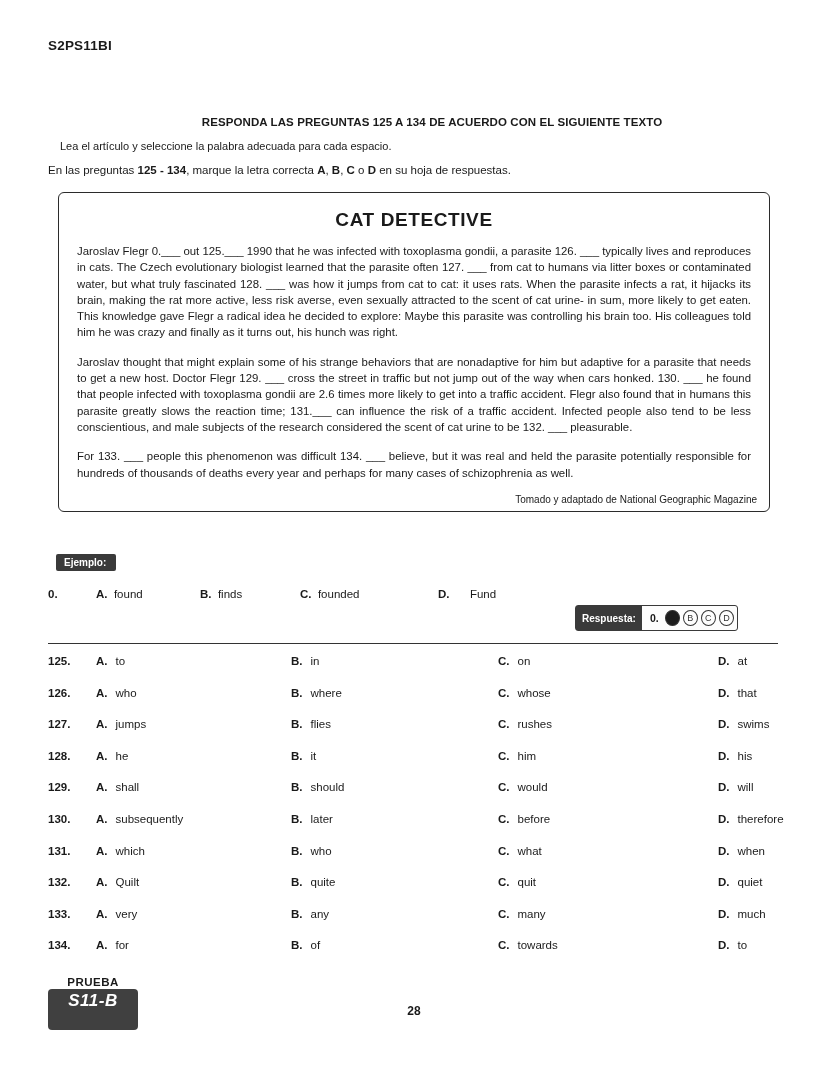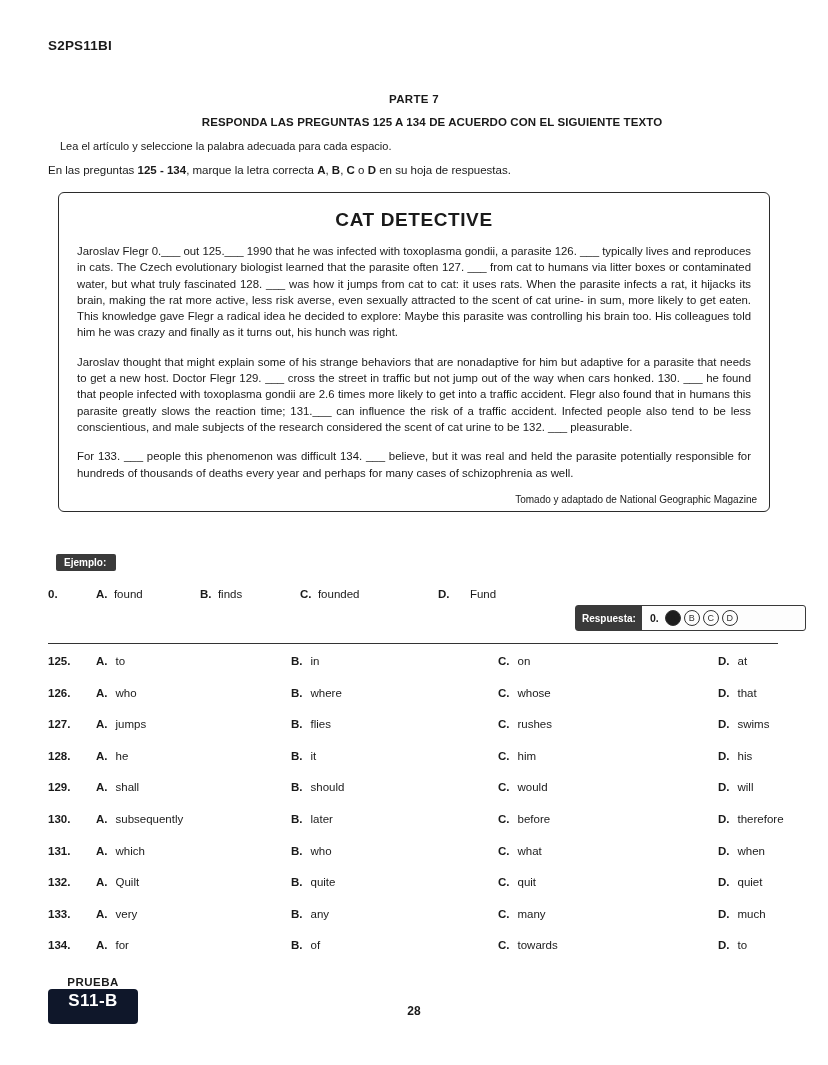--- a/index.html
+++ b/index.html
@@ -132,21 +132,21 @@
   .ex-a { left: 48px; }
   .ex-b { left: 152px; }
   .ex-c { left: 252px; }
   .ex-d { left: 390px; }
   .ex-d .lt { margin-right: 14px; }
 
   .respuesta-box {
     position: absolute;
     left: 575px;
     top: 605px;
-    width: 231px;
+    width: 163px;
     height: 26px;
     border: 1.5px solid #3a3a3a;
     border-radius: 3px;
     background: #fdfdfd;
     display: flex;
     align-items: center;
     box-sizing: border-box;
   }
   .respuesta-label {
     background: #3a3a3a;
@@ -219,47 +219,47 @@
     top: 976px;
     width: 90px;
     text-align: center;
   }
   .prueba-word {
     font-size: 11.5px;
     font-weight: bold;
     letter-spacing: 0.5px;
   }
   .prueba-box {
-    background: #0f172a;
+    background: #404040;
     color: #ffffff;
     font-size: 17px;
     font-weight: bold;
     border-radius: 4px;
-    padding: 2px 0 13px 0;
+    padding: 2px 0 19px 0;
     letter-spacing: 0.5px;
     margin-top: 1px;
+    font-style: italic;
   }
   .page-number {
     position: absolute;
     left: 0;
     right: 0;
     top: 1004px;
     text-align: center;
     font-size: 12px;
     font-weight: bold;
   }
 </style>
 </head>
 <body>
 
 <div class="page">
 
   <div class="doc-code">S2PS11BI</div>
 
-  <div class="part-title">PARTE 7</div>
 
   <div class="instruction-bold">RESPONDA LAS PREGUNTAS 125 A 134 DE ACUERDO CON EL SIGUIENTE TEXTO</div>
 
   <div class="instr-line1">Lea el artículo y seleccione la palabra adecuada para cada espacio.</div>
 
   <div class="instr-line2"><span>En las preguntas </span><b>125 - 134</b><span>, marque la letra correcta </span><b>A</b><span>, </span><b>B</b><span>, </span><b>C</b><span> o </span><b>D</b><span> en su hoja de respuestas.</span></div>
 
   <div class="text-box">
     <div class="reading-title">CAT DETECTIVE</div>
     <p class="reading-p">Jaroslav Flegr 0.___ out 125.___ 1990 that he was infected with toxoplasma gondii, a parasite 126. ___ typically lives and reproduces in cats. The Czech evolutionary biologist learned that the parasite often 127. ___ from cat to humans via litter boxes or contaminated water, but what truly fascinated 128. ___ was how it jumps from cat to cat: it uses rats. When the parasite infects a rat, it hijacks its brain, making the rat more active, less risk averse, even sexually attracted to the scent of cat urine- in sum, more likely to get eaten. This knowledge gave Flegr a radical idea he decided to explore: Maybe this parasite was controlling his brain too. His colleagues told him he was crazy and finally as it turns out, his hunch was right.</p>

